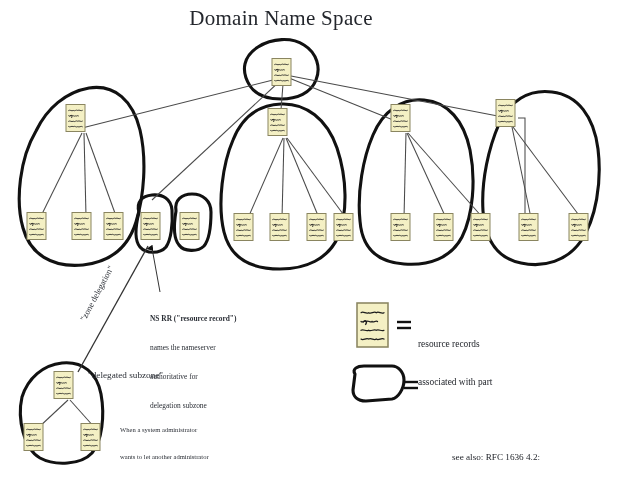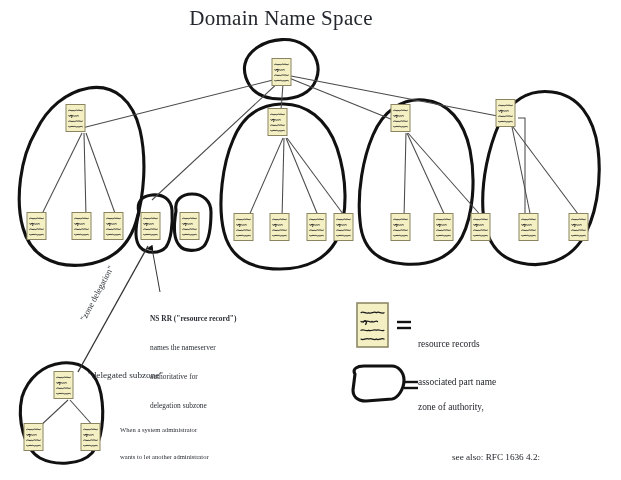--- a/index.html
+++ b/index.html
@@ -381,25 +381,24 @@
     <div>When a system administrator</div>
     <div>wants to let another administrator</div>
     <div>manage a part of a zone, the first</div>
     
     
     
   </div>
 
   <div class="txt legend-text legend-rr">
     <div><b>resource records</b></div>
-    <div>associated part name</div>
+    <div>associated with part</div>
   </div>
 
   <div class="txt legend-text legend-zone">
-    <div><b>zone</b><span> of authority,</span></div>
   </div>
 
   <div class="txt seealso">
     <span class="l1">see also: RFC 1636 4.2:</span>
     
   </div>
 
 </div>
 
 </body></html>

